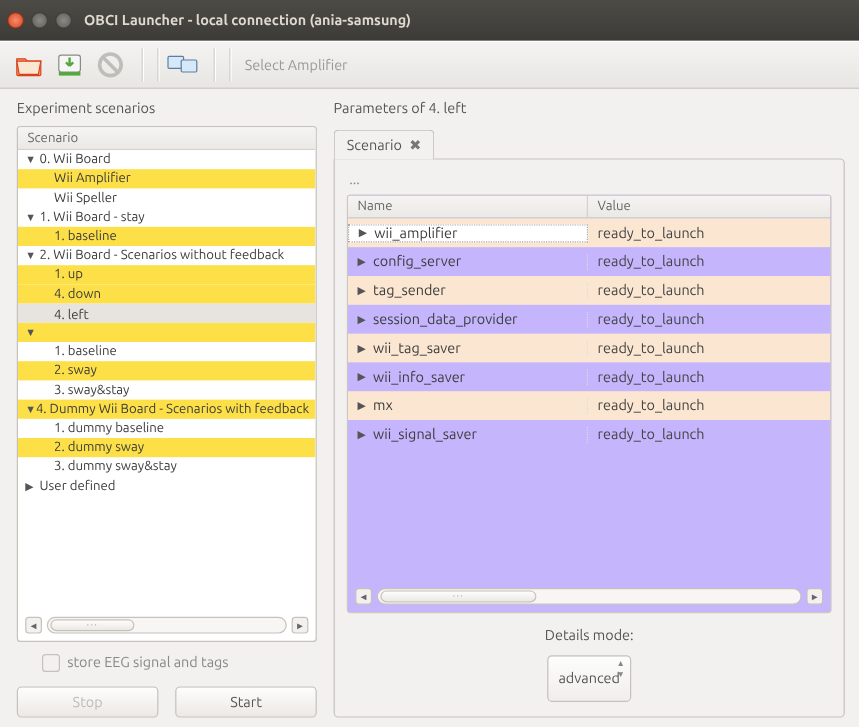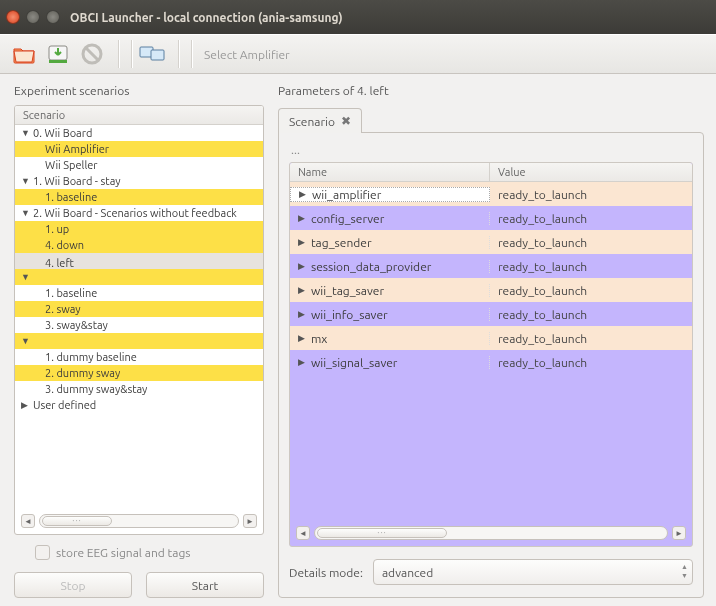--- a/index.html
+++ b/index.html
@@ -52,21 +52,21 @@
 .grid-header { display: flex; background: linear-gradient(#f5f4f2,#ebe9e6); border-bottom: 1px solid #d4d1cc; font-size: 11px; color: #666; }
 .gh-name { width: 200px; padding: 3px 8px; border-right: 1px solid #d4d1cc; }
 .gh-val { flex: 1; padding: 3px 8px; }
 .grid-row { display: flex; align-items: center; height: 24px; font-size: 12px; }
 .grid-row.alt { background: #fbe6d2; }
 .gr-name { width: 200px; padding: 0 8px; display: flex; align-items: center; gap: 6px; border-right: 1px dotted #ddd; }
 .gr-name.sel { border: 1px dotted #aaa; background: #fff; }
 .gr-val { flex: 1; padding: 0 8px; color: #444; }
 .tri { font-size: 9px; color: #555; }
 
-.details-row { display: flex; align-items: center; gap: 10px; margin-top: 12px; }
+.details-row { display: flex; align-items: center; gap: 10px; margin-top: 12px; flex-direction: column; }
 .details-row label { font-size: 12px; color: #555; }
 .select { flex: 1; height: 24px; border: 1px solid #c6c1bb; border-radius: 4px; background: linear-gradient(#fdfdfc,#f0eeec); display: flex; align-items: center; padding: 12px 8px; font-size: 12px; color: #555; position: relative; }
 .spin { position: absolute; right: 4px; top: 2px; display: flex; flex-direction: column; font-size: 7px; color: #888; line-height: 9px; }
 </style>
 </head>
 <body>
 
 <div class="titlebar">
   <div class="win-btn win-close"></div>
   <div class="win-btn win-min"></div>
@@ -150,20 +150,21 @@
             <span>1. baseline</span>
           </div>
           <div class="tree-row alt indent1">
             <span>2. sway</span>
           </div>
           <div class="tree-row indent1">
             <span>3. sway&amp;stay</span>
           </div>
           <div class="tree-row alt">
             <span class="disc">▼</span>
+            <span>4. Dummy Wii Board - Scenarios with feedback</span>
           </div>
           <div class="tree-row indent1">
             <span>1. dummy baseline</span>
           </div>
           <div class="tree-row alt indent1">
             <span>2. dummy sway</span>
           </div>
           <div class="tree-row indent1">
             <span>3. dummy sway&amp;stay</span>
           </div>

